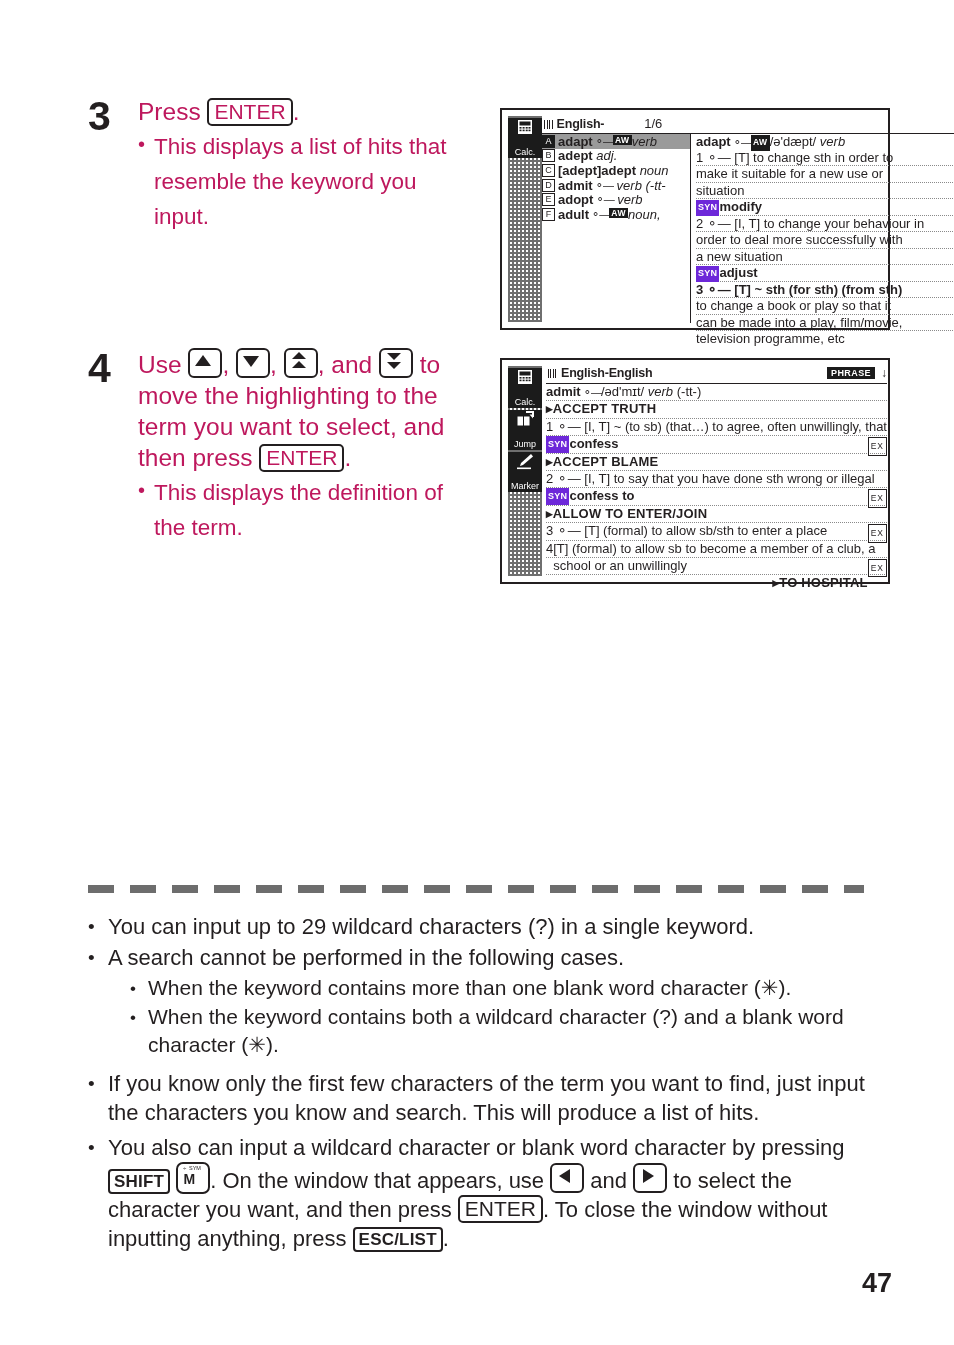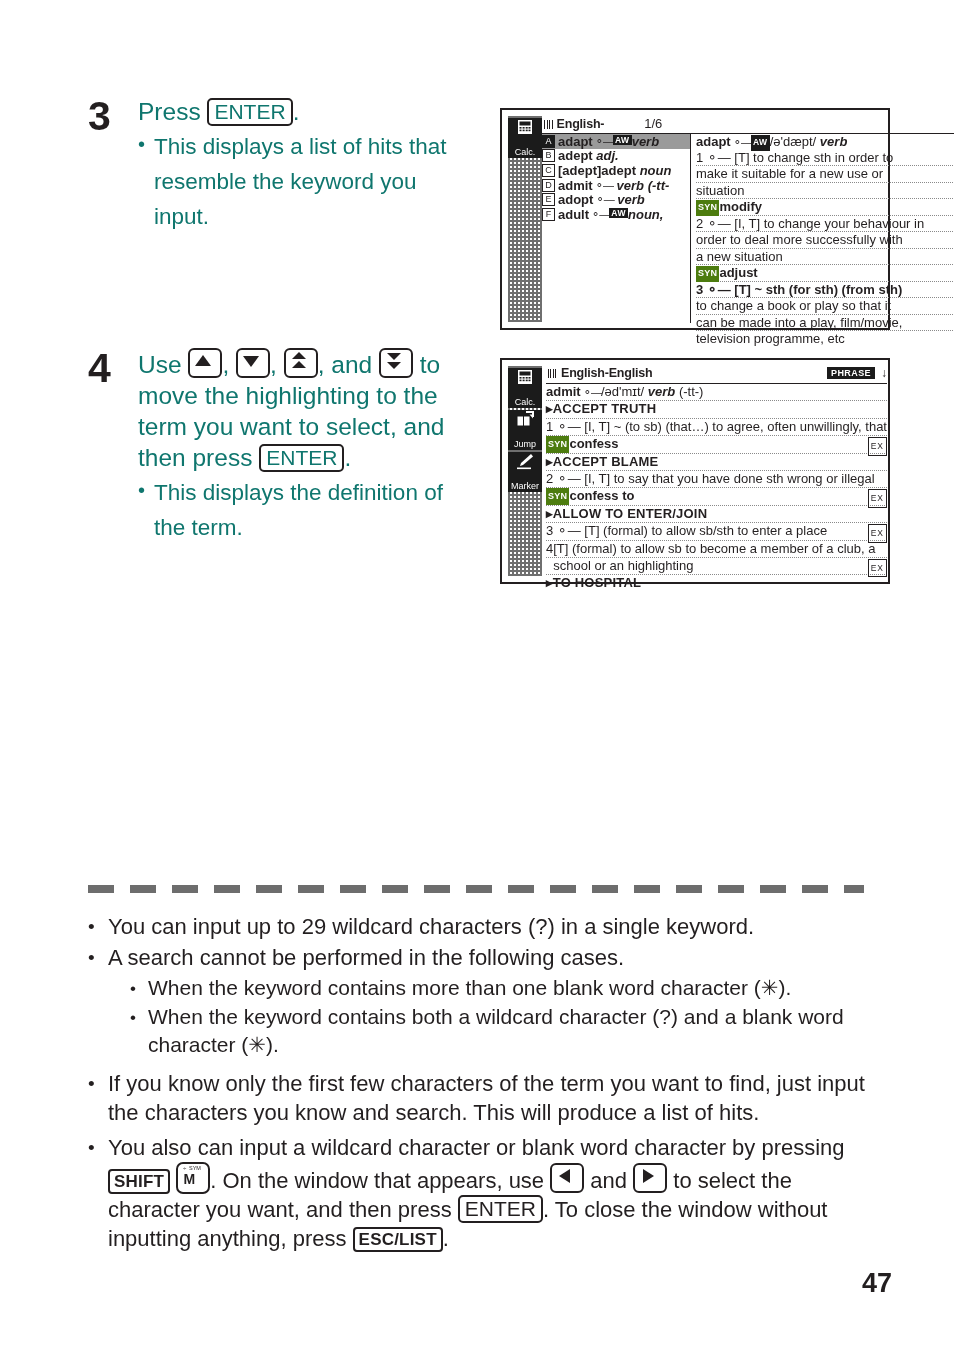--- a/index.html
+++ b/index.html
@@ -11,21 +11,21 @@
     overflow:hidden;
   }
   .page{position:relative;width:954px;height:1345px;}
 
   
   .step{position:absolute;display:flex;}
   .step-num{
     font-size:41px;font-weight:bold;line-height:1;
     width:50px;flex:0 0 50px;color:#231f20;
   }
-  .step-body{font-size:24.5px;line-height:31px;color:#0f766e;}
+  .step-body{font-size:24.5px;line-height:31px;color:#be185d;}
   .step-lead{margin:0 0 2px 0;}
   .sub{display:flex;margin-top:2px;}
   .sub .dot{flex:0 0 16px;font-size:20px;line-height:31px;}
   .sub .txt{font-size:22.5px;line-height:35px;}
 
   
   .key{
     display:inline-block;
     border:2.2px solid #231f20;
     border-radius:5px;
@@ -98,48 +98,48 @@
   .colR{flex:1;padding-left:5px;}
 
   .wrow{display:flex;align-items:center;height:14.6px;font-size:13px;white-space:nowrap;}
   .wrow .ltr{
     display:inline-block;width:11px;height:11px;line-height:10px;text-align:center;
     border:1px solid #231f20;font-size:9px;margin-right:3px;flex:0 0 11px;
   }
   .wrow.sel{background:#9a9a9a;}
   .wrow.sel .ltr{background:#1b1b1b;color:#fff;border-color:#1b1b1b;}
   .wrow .w{font-weight:bold;}
-  .ital{font-style:italic;font-weight:bold;}
+  .ital{font-style:italic;font-weight:normal;}
   .aw{
     display:inline-block;background:#1b1b1b;color:#fff;font-size:8.5px;font-weight:bold;
     padding:0 2px;letter-spacing:.5px;position:relative;top:-1px;text-align:center;
   }
   .syn{
-    display:inline-block;background:#4d7c0f;color:#fff;font-size:9px;font-weight:bold;
+    display:inline-block;background:#6d28d9;color:#fff;font-size:9px;font-weight:bold;
     padding:0 2px;letter-spacing:.3px;position:relative;top:-1px;
   }
   .ex{
     display:inline-block;border:1px solid #231f20;font-size:8.5px;
     padding:0 2px;letter-spacing:1px;float:right;position:relative;top:1px;
   }
   .defrow{
     font-size:13px;line-height:15.5px;height:15.5px;white-space:nowrap;
     border-bottom:1px dotted #8a8a8a;overflow:visible;
   }
   .defrow.nb{border-bottom:none;}
   .defrow b{font-weight:bold;}
   .key-sym{font-size:11px;letter-spacing:-1px;}
 
   
   .body2{padding-left:4px;}
   .r2{
     font-size:13px;line-height:16.4px;height:16.4px;white-space:nowrap;
     border-bottom:1px dotted #8a8a8a;
   }
-  .r2.nb{border-bottom:none;}
+  .r2.nb{border-bottom:none;text-align:right;}
   .r2 .hd{font-weight:bold;letter-spacing:.2px;}
 
   
   .divider{
     position:absolute;height:8px;
     background-image:repeating-linear-gradient(90deg,#6d6d6d 0 26px,transparent 26px 42px);
   }
   .notes{position:absolute;font-size:22px;line-height:29px;color:#231f20;}
   .nitem{display:flex;margin-bottom:2px;}
   .nitem>.dot{flex:0 0 20px;font-size:19px;}
@@ -309,21 +309,21 @@
           <div class="r2"><b>admit</b><span class="key-sym">&nbsp;⚬—</span><span>/əd'mɪt/</span> <span class="ital">verb</span> <span>(-tt-)</span></div>
           <div class="r2"><span class="hd">▸ACCEPT TRUTH</span></div>
           <div class="r2">1 ⚬— [I, T] ~ (to sb) (that…) to agree, often unwillingly, that</div>
           <div class="r2"><span class="ex">EX</span><span class="syn">SYN</span><b>confess</b></div>
           <div class="r2"><span class="hd">▸ACCEPT BLAME</span></div>
           <div class="r2">2 ⚬— [I, T] to say that you have done sth wrong or illegal</div>
           <div class="r2"><span class="ex">EX</span><span class="syn">SYN</span><b>confess to</b></div>
           <div class="r2"><span class="hd">▸ALLOW TO ENTER/JOIN</span></div>
           <div class="r2"><span class="ex">EX</span><span>3 ⚬— [T] (formal) to allow sb/sth to enter a place</span></div>
           <div class="r2">4[T] (formal) to allow sb to become a member of a club, a</div>
-          <div class="r2"><span class="ex">EX</span>&nbsp;&nbsp;<span>school or an highlighting</span></div>
+          <div class="r2"><span class="ex">EX</span>&nbsp;&nbsp;<span>school or an unwillingly</span></div>
           <div class="r2 nb"><span class="hd">▸TO HOSPITAL</span></div>
         </div>
       </div>
     </div>
   </div>
 
   <div class="divider" style="left:88px; top:885px; width:776px;"></div>
 
   <div class="notes" style="left:88px; top:912px; width:790px;">
     <div class="nitem">

